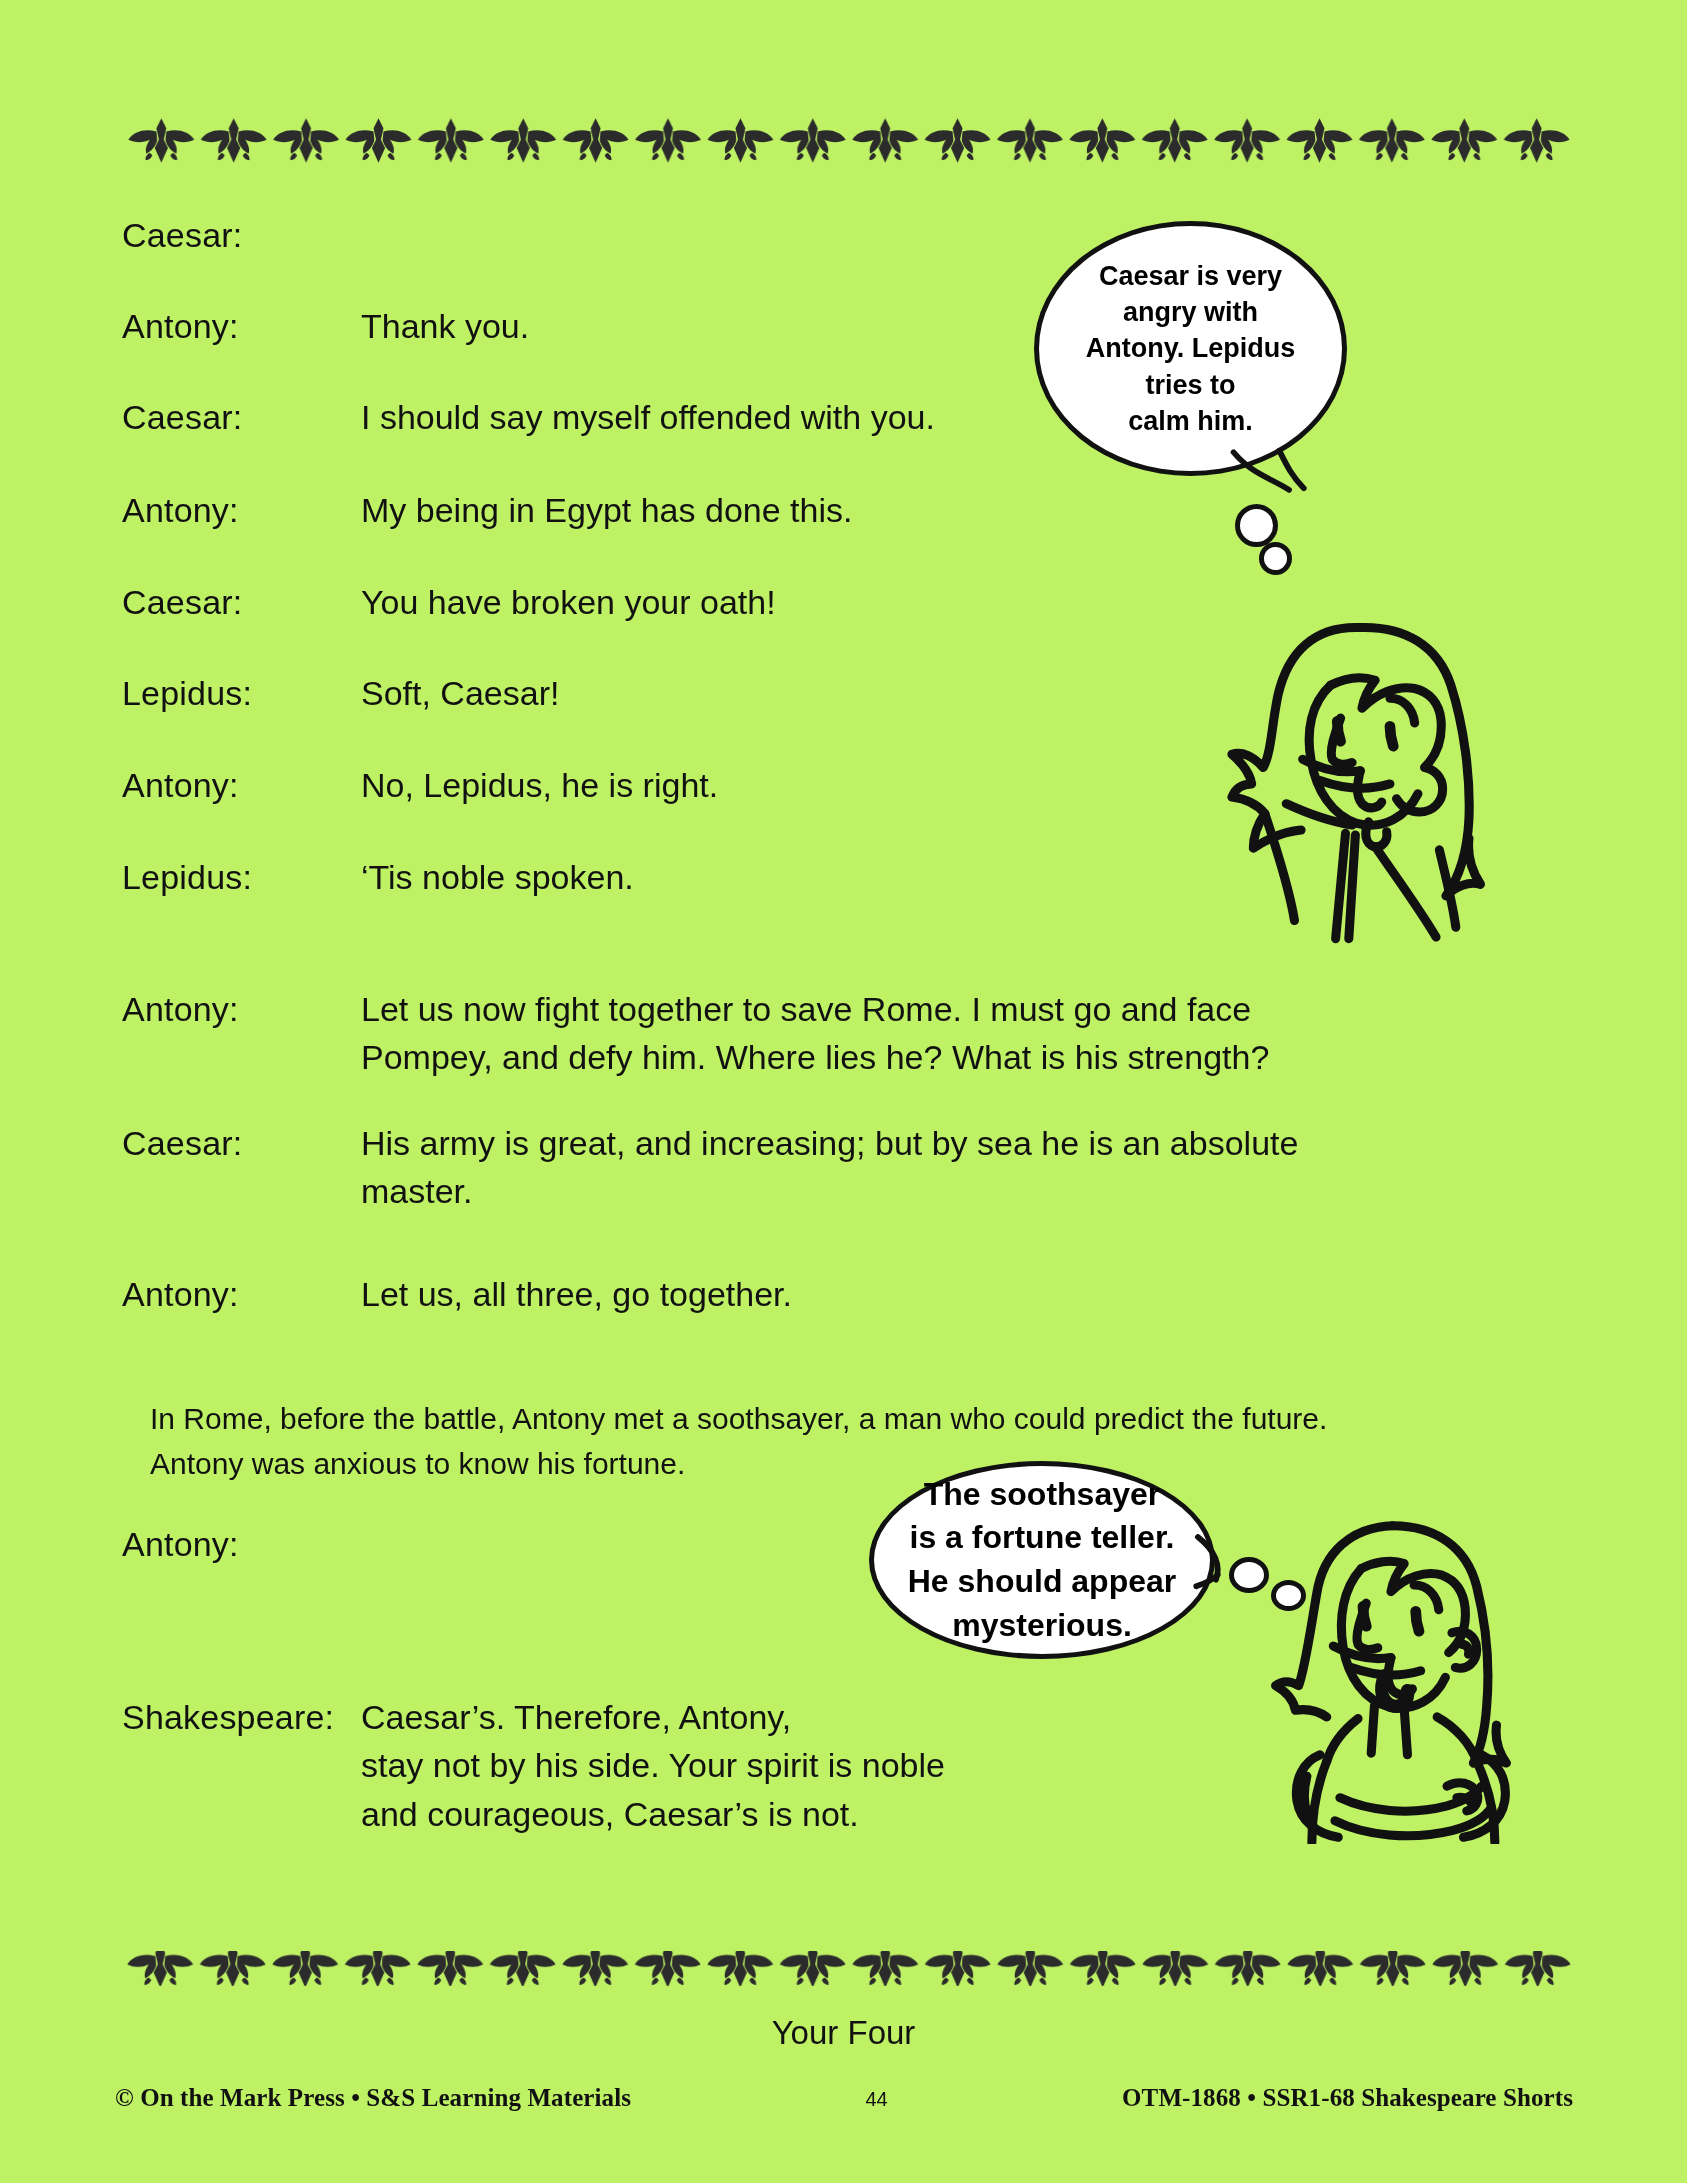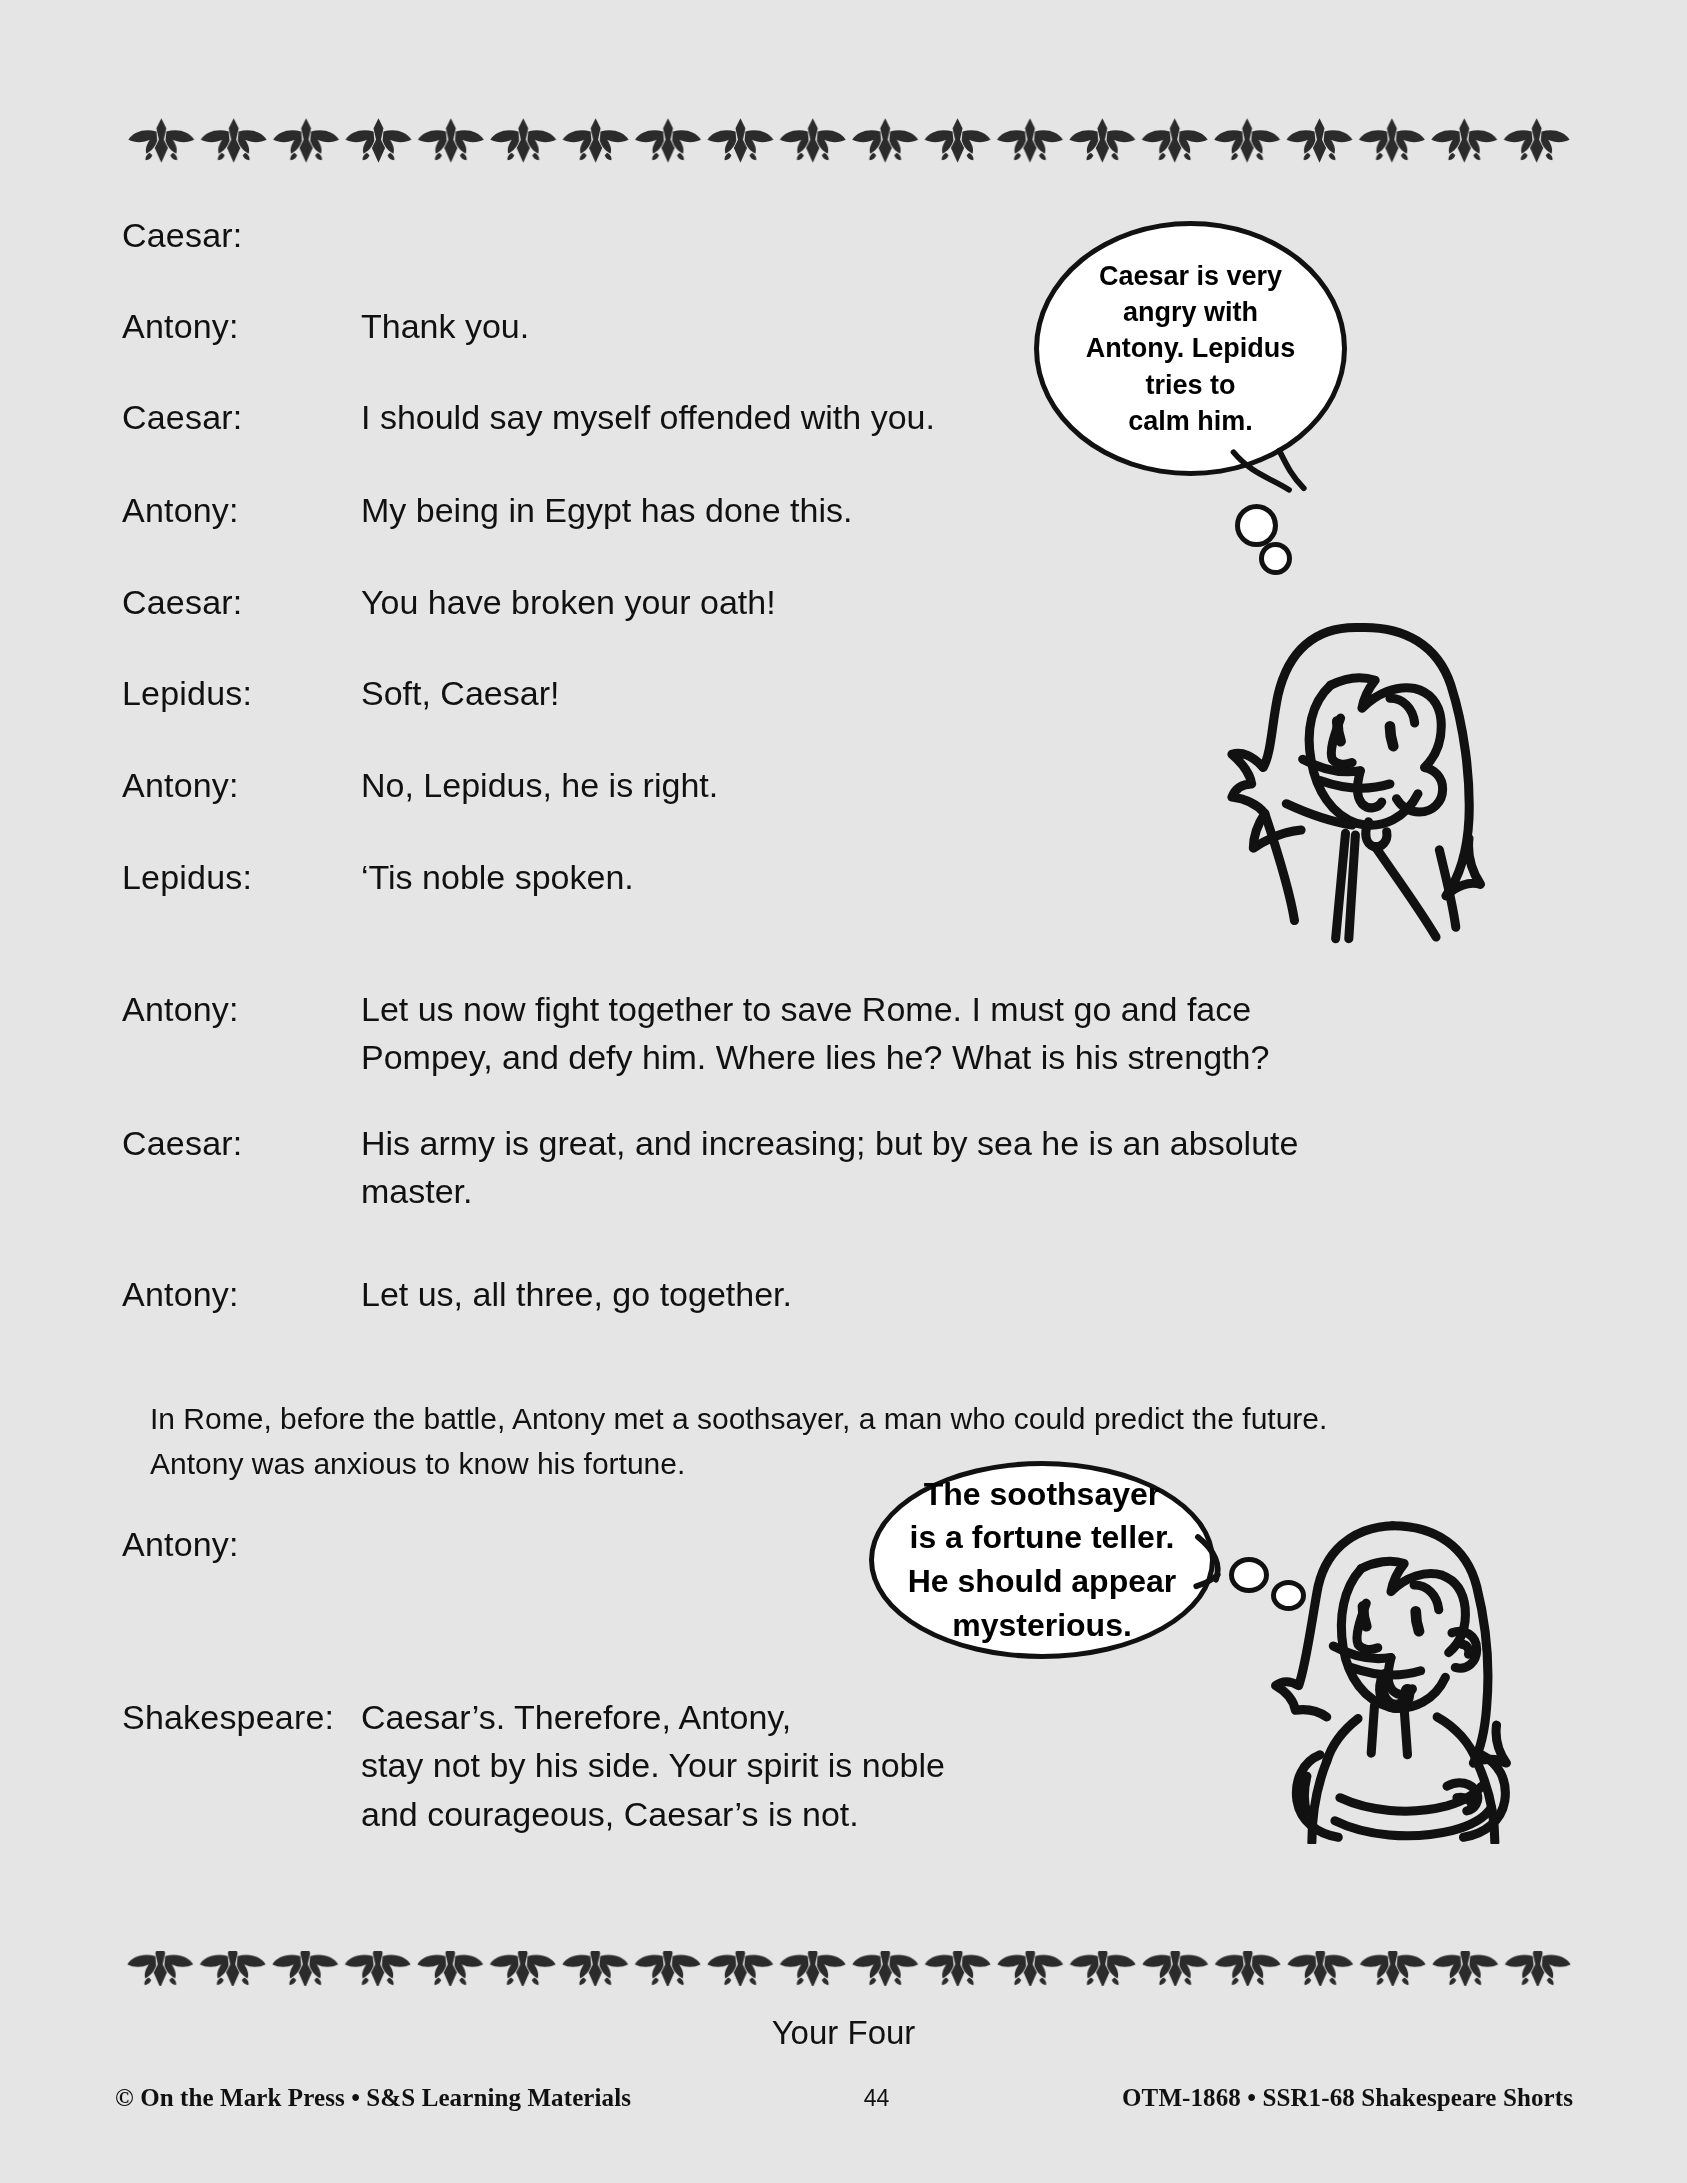--- a/index.html
+++ b/index.html
@@ -4,21 +4,21 @@
 <style>
   html, body {
     margin: 0;
     padding: 0;
     background: #ffffff;
   }
   .page {
     position: relative;
     width: 1687px;
     height: 2183px;
-    background: #e5e5e5;
+    background: #bef264;
     font-family: "Liberation Sans", sans-serif;
     color: #111111;
     overflow: hidden;
   }
 
   
   .border-rule {
     position: absolute;
     left: 124px;
     width: 1450px;
@@ -110,21 +110,21 @@
     justify-content: space-between;
     align-items: baseline;
   }
   .footer-left, .footer-right {
     font-family: "Liberation Serif", serif;
     font-weight: bold;
     font-size: 25px;
     letter-spacing: 0.1px;
   }
   .footer-center {
-    font-size: 23px;
+    font-size: 20px;
     font-family: "Liberation Sans", sans-serif;
   }
 </style>
 </head>
 <body>
 
 <div class="page">
 
   <div class="border-rule top">
     <svg width="1450" height="51" viewBox="0 0 1760 62" aria-hidden="true">

